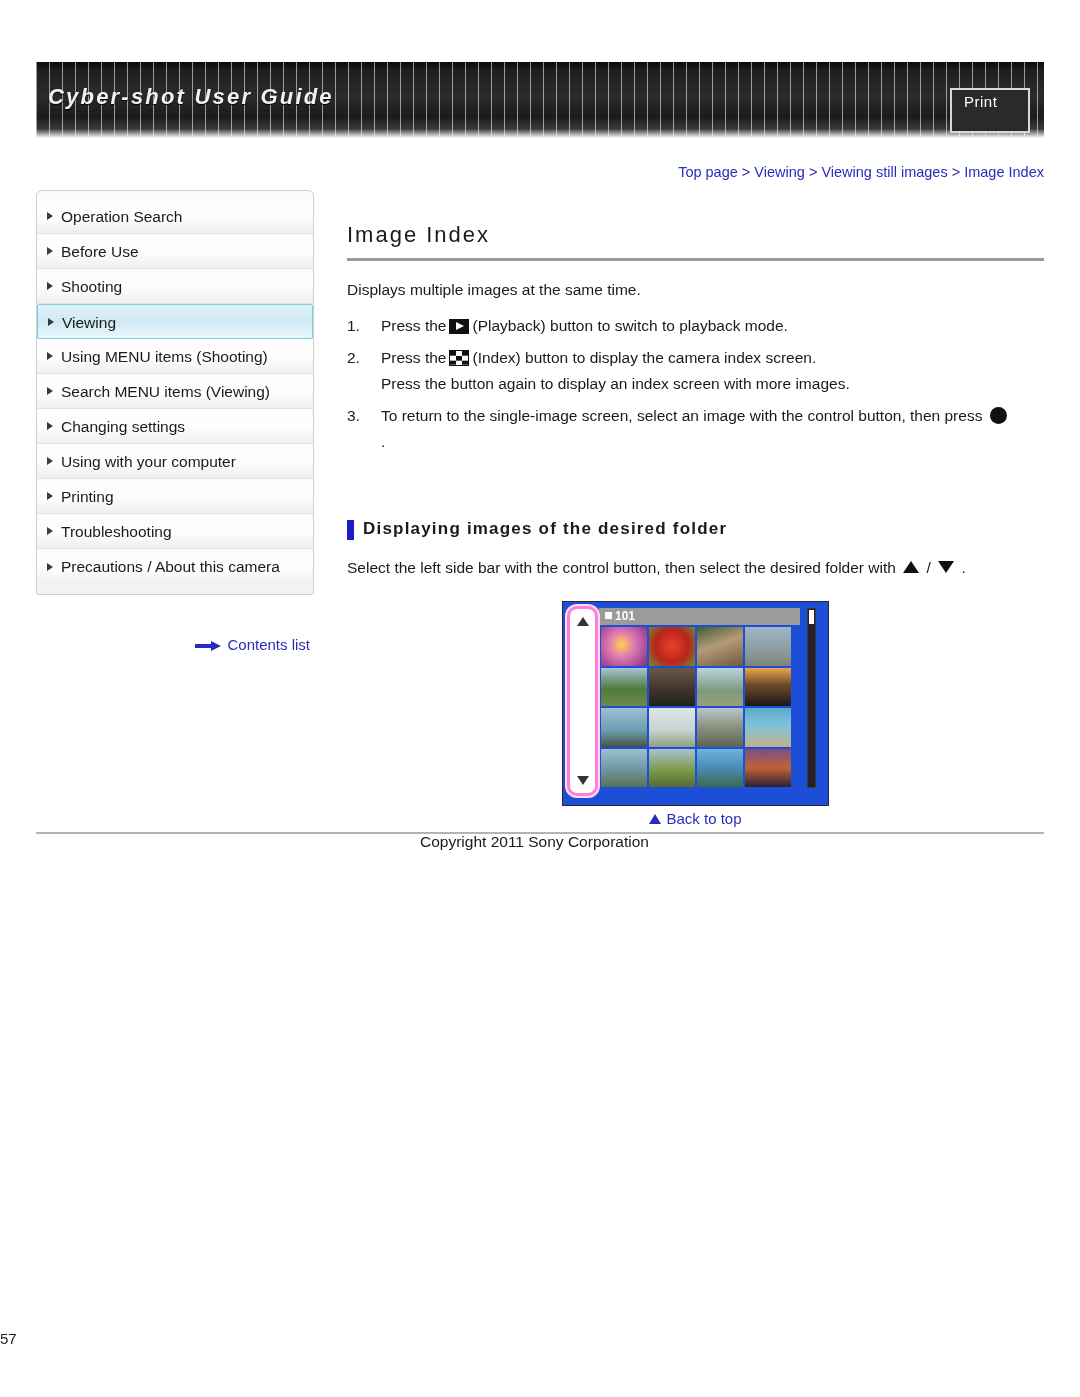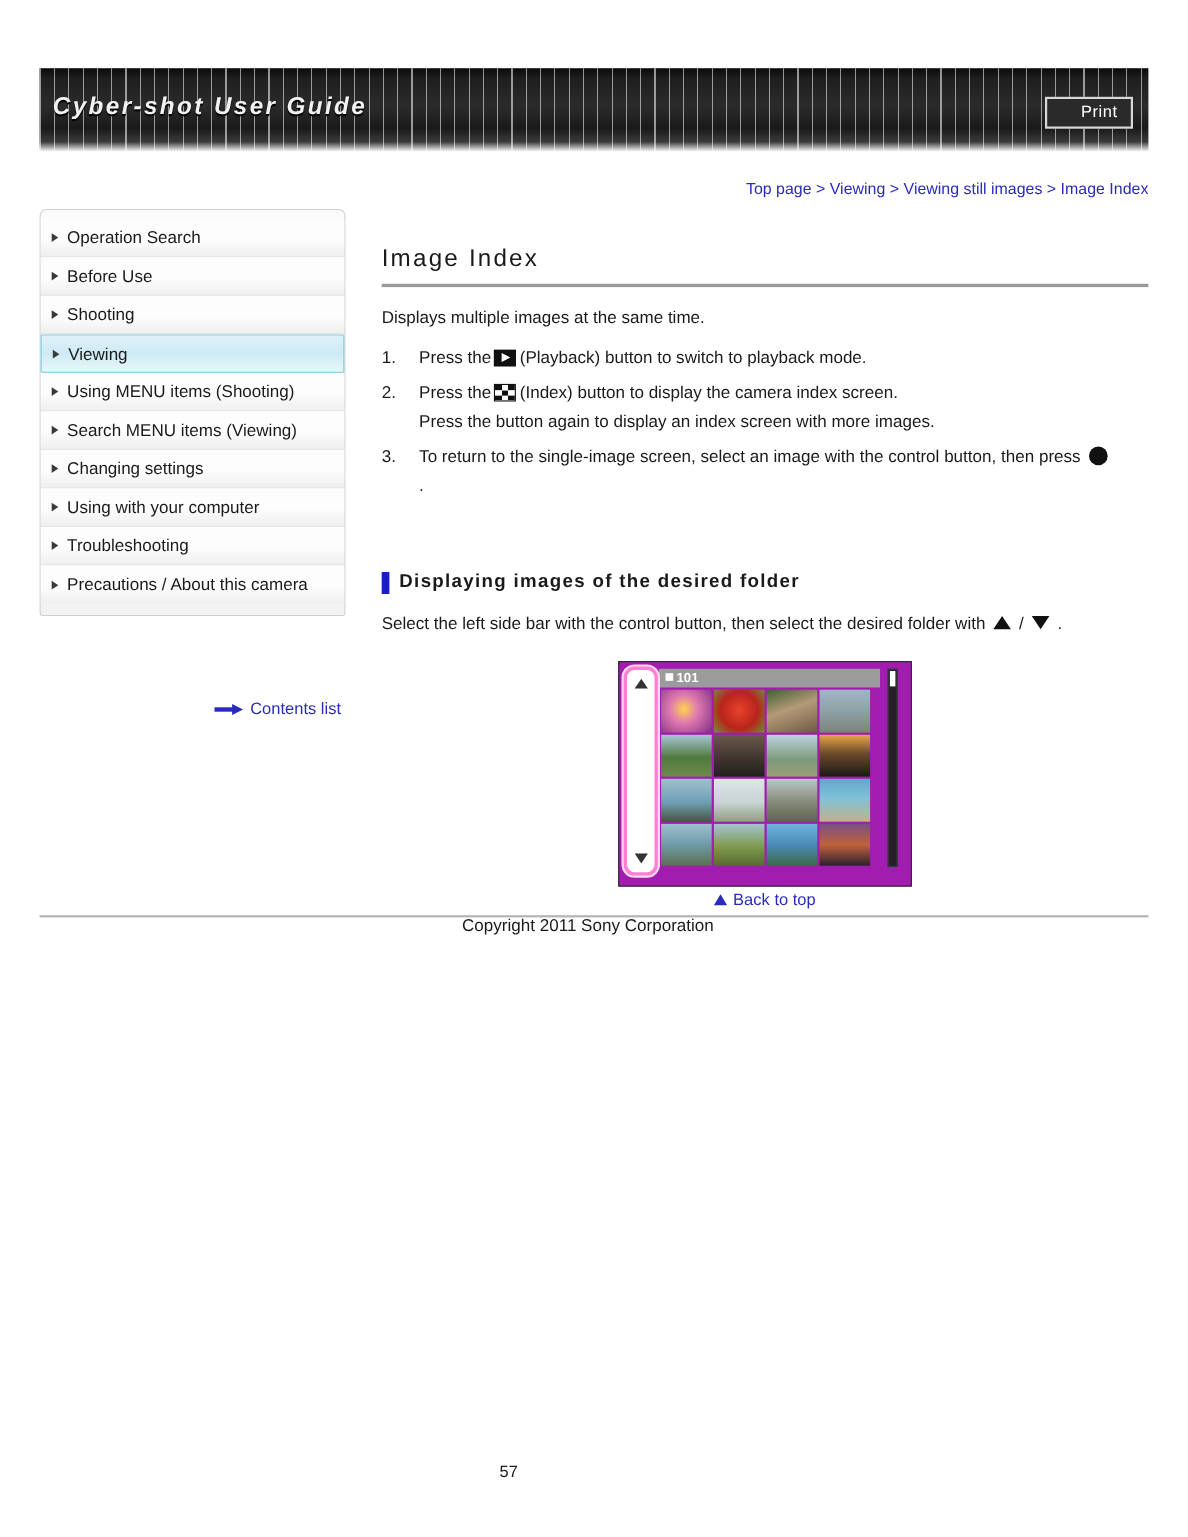--- a/index.html
+++ b/index.html
@@ -48,26 +48,26 @@
     letter-spacing: 2.2px;
     white-space: nowrap;
     text-shadow: 0 1px 1px #000;
     font-style: italic;
   }
   .print-button {
     position: absolute;
     right: 14px;
     top: 26px;
     min-width: 52px;
-    padding: 3px 12px 4px 12px;
+    padding: 3px 12px 20px 12px;
     border: 2px solid #d8d8d8;
     background: #2a2a2a;
     color: #ffffff;
     font-size: 15px;
-    text-align: right;
+    text-align: left;
     line-height: 18px;
     letter-spacing: .5px;
   }
 
   
   .breadcrumb {
     position: absolute;
     left: 345px;
     top: 164px;
     width: 699px;
@@ -285,21 +285,21 @@
   
   .screenshot-wrap {
     margin-top: 24px;
     display: flex;
     justify-content: center;
   }
   .cam-screen {
     position: relative;
     width: 267px;
     height: 205px;
-    background: #a21caf;
+    background: #1d4ed8;
     border: 1px solid #2a2630;
     box-sizing: border-box;
     overflow: hidden;
   }
   .cam-topbar {
     position: absolute;
     left: 36px;
     top: 6px;
     right: 28px;
     height: 17px;
@@ -422,21 +422,20 @@
     top: 833px;
     font-size: 15.5px;
     color: #1a1a1a;
     white-space: nowrap;
   }
   .page-number {
     position: absolute;
     left: 0;
     top: 1330px;
     width: 925px;
-    text-align: center;
     font-size: 15px;
     color: #1a1a1a;
   }
 </style>
 </head>
 <body>
 
 <div class="banner">
   <div class="banner-title">Cyber-shot User Guide</div>
   <div class="print-button">Print</div>
@@ -480,20 +479,24 @@
   <div class="side-item">
     <span class="tri"></span>
     <span>Changing settings</span>
   </div>
   <div class="side-item">
     <span class="tri"></span>
     <span>Using with your computer</span>
   </div>
   <div class="side-item">
     <span class="tri"></span>
+    <span>Printing</span>
+  </div>
+  <div class="side-item">
+    <span class="tri"></span>
     <span>Troubleshooting</span>
   </div>
   <div class="side-item">
     <span class="tri"></span>
     <span>Precautions / About this camera</span>
   </div>
 </div>
 
 <div class="contents-list">
   <span class="arrow-right"></span><span>Contents list</span>

